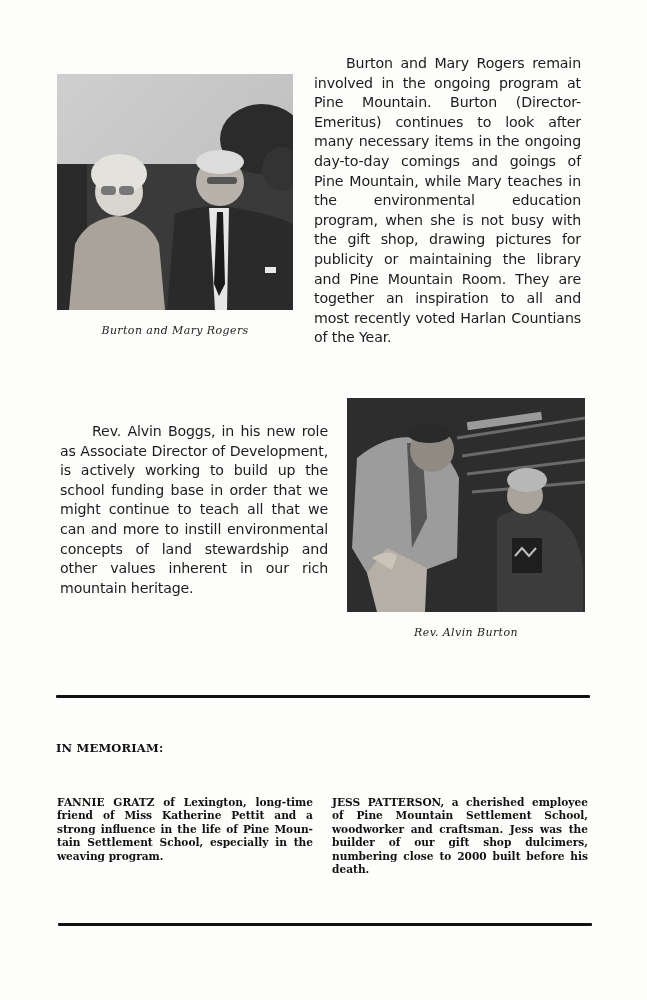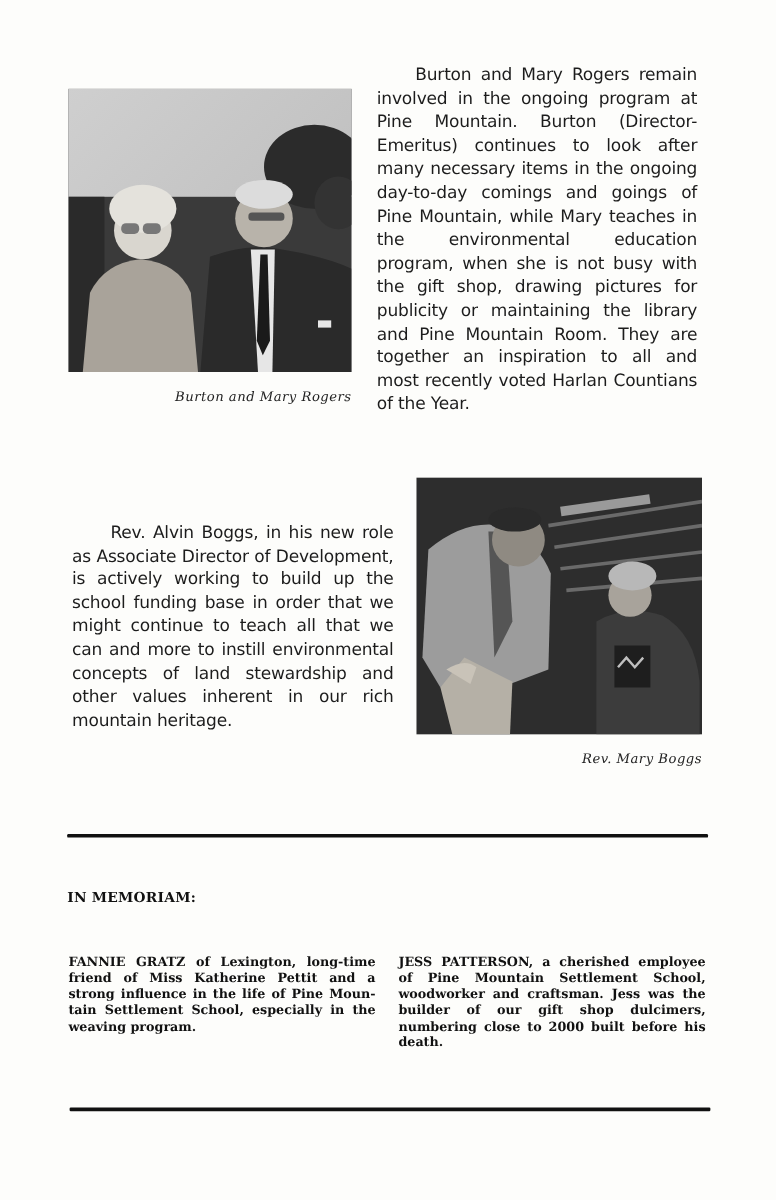--- a/index.html
+++ b/index.html
@@ -21,21 +21,21 @@
     color: #1c1c1c;
     margin: 4px;
   }
   .para .indent { display: inline-block; width: 32px; }
   .caption {
     font-family: "DejaVu Serif", serif;
     font-style: italic;
     font-size: 11px;
     letter-spacing: 0.4px;
     color: #222;
-    text-align: right;
+    text-align: center;
   }
   .photo { background: #7a7a7a; overflow: hidden; }
   .photo svg { display: block; width: 100%; height: 100%; }
   .rule { height: 3px; background: #111; border-radius: 1px; }
   .memo-head {
     font-family: "DejaVu Serif", serif;
     font-weight: bold;
     font-size: 11.5px;
     letter-spacing: 0.2px;
     color: #111;
@@ -84,21 +84,21 @@
     <rect x="150" y="103" width="30" height="7" rx="3" fill="#555"></rect>
     <rect x="208" y="193" width="11" height="6" fill="#e8e8e8"></rect>
   </svg>
 </div>
 <div class="abs caption" style="left:57px; top:324px; width:236px;">Burton and Mary Rogers</div>
 
 <div class="abs" style="left:310px; top:50px; width:275px;">
   <p class="para"><span class="indent"></span><span>Burton and Mary Rogers remain involved in the ongoing program at Pine Mountain. Burton (Director-Emeritus) continues to look after many necessary items in the ongoing day-to-day comings and goings of Pine Mountain, while Mary teaches in the environment­al education program, when she is not busy with the gift shop, drawing pictures for publicity or maintaining the library and Pine Mountain Room. They are together an inspiration to all and most recently voted Harlan Countians of the Year.</span></p>
 </div>
 
-<div class="abs" style="left:56px; top:431px; width:276px;">
+<div class="abs" style="left:56px; top:418px; width:276px;">
   <p class="para"><span class="indent"></span><span>Rev. Alvin Boggs, in his new role as Associate Director of Development, is actively working to build up the school funding base in order that we might continue to teach all that we can and more to instill environmental concepts of land stewardship and other values inherent in our rich mountain heritage.</span></p>
 </div>
 
 <div class="abs photo" style="left:347px; top:398px; width:238px; height:214px;">
   <svg viewBox="0 0 238 214" preserveAspectRatio="none">
     <rect x="0" y="0" width="238" height="214" fill="#2d2d2d"></rect>
 
     <g stroke="#6a6a6a" stroke-width="3">
       <line x1="110" y1="40" x2="238" y2="20"></line>
       <line x1="115" y1="58" x2="238" y2="40"></line>
@@ -115,21 +115,21 @@
     <path d="M20 175 L40 150 L80 170 L78 214 L30 214 Z" fill="#b5b0a6"></path>
     <path d="M25 160 Q40 150 50 158 L45 172 Z" fill="#c9c3b8"></path>
 
     <path d="M150 214 L150 120 Q175 105 205 115 Q232 130 236 170 L236 214 Z" fill="#3c3c3c"></path>
     <path d="M165 140 L195 140 L195 175 L165 175 Z" fill="#1e1e1e"></path>
     <path d="M168 158 L175 150 L182 158 L189 150" stroke="#bfbfbf" stroke-width="2" fill="none"></path>
     <circle cx="178" cy="98" r="18" fill="#a8a39b"></circle>
     <ellipse cx="180" cy="82" rx="20" ry="12" fill="#b8b8b8"></ellipse>
   </svg>
 </div>
-<div class="abs caption" style="left:347px; top:626px; width:238px;">Rev. Mary Boggs</div>
+<div class="abs caption" style="left:347px; top:626px; width:238px;">Rev. Alvin Burton</div>
 
 <div class="abs rule" style="left:56px; top:695px; width:534px;"></div>
 
 <div class="abs memo-head" style="left:56px; top:741px; width:534px;">IN MEMORIAM:</div>
 
 <div class="abs" style="left:57px; top:796px; width:256px;">
   <p class="memo">FANNIE GRATZ of Lexington, long-time friend of Miss Katherine Pettit and a strong influence in the life of Pine Moun­tain Settlement School, especially in the weaving program.</p>
 </div>
 <div class="abs" style="left:332px; top:796px; width:256px;">
   <p class="memo">JESS PATTERSON, a cherished employee of Pine Mountain Settlement School, woodworker and craftsman. Jess was the builder of our gift shop dulcimers, numbering close to 2000 built before his death.</p>

